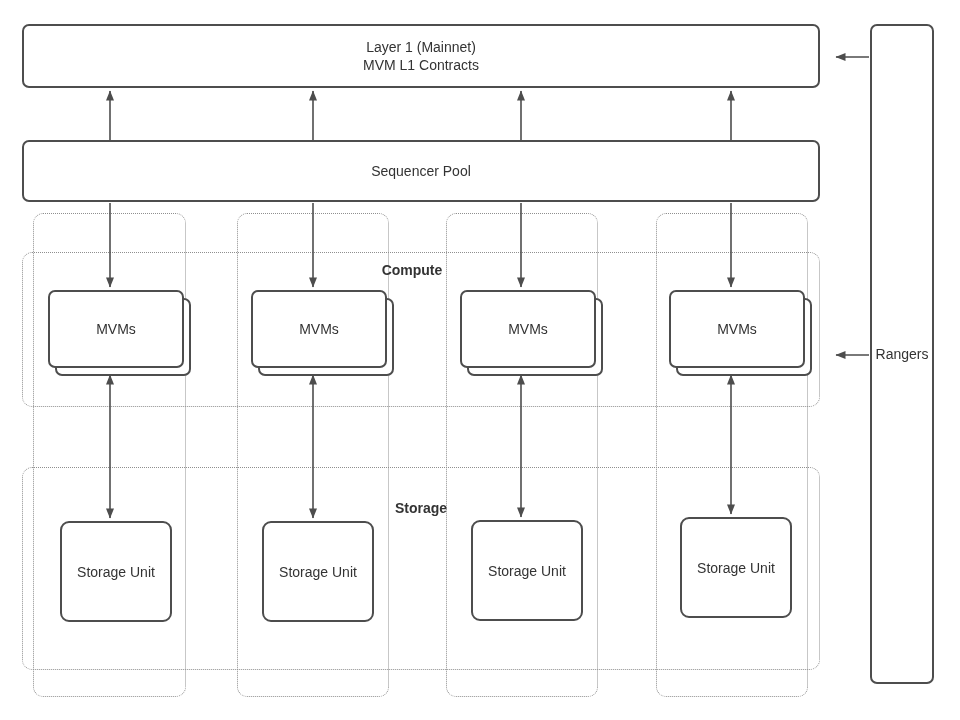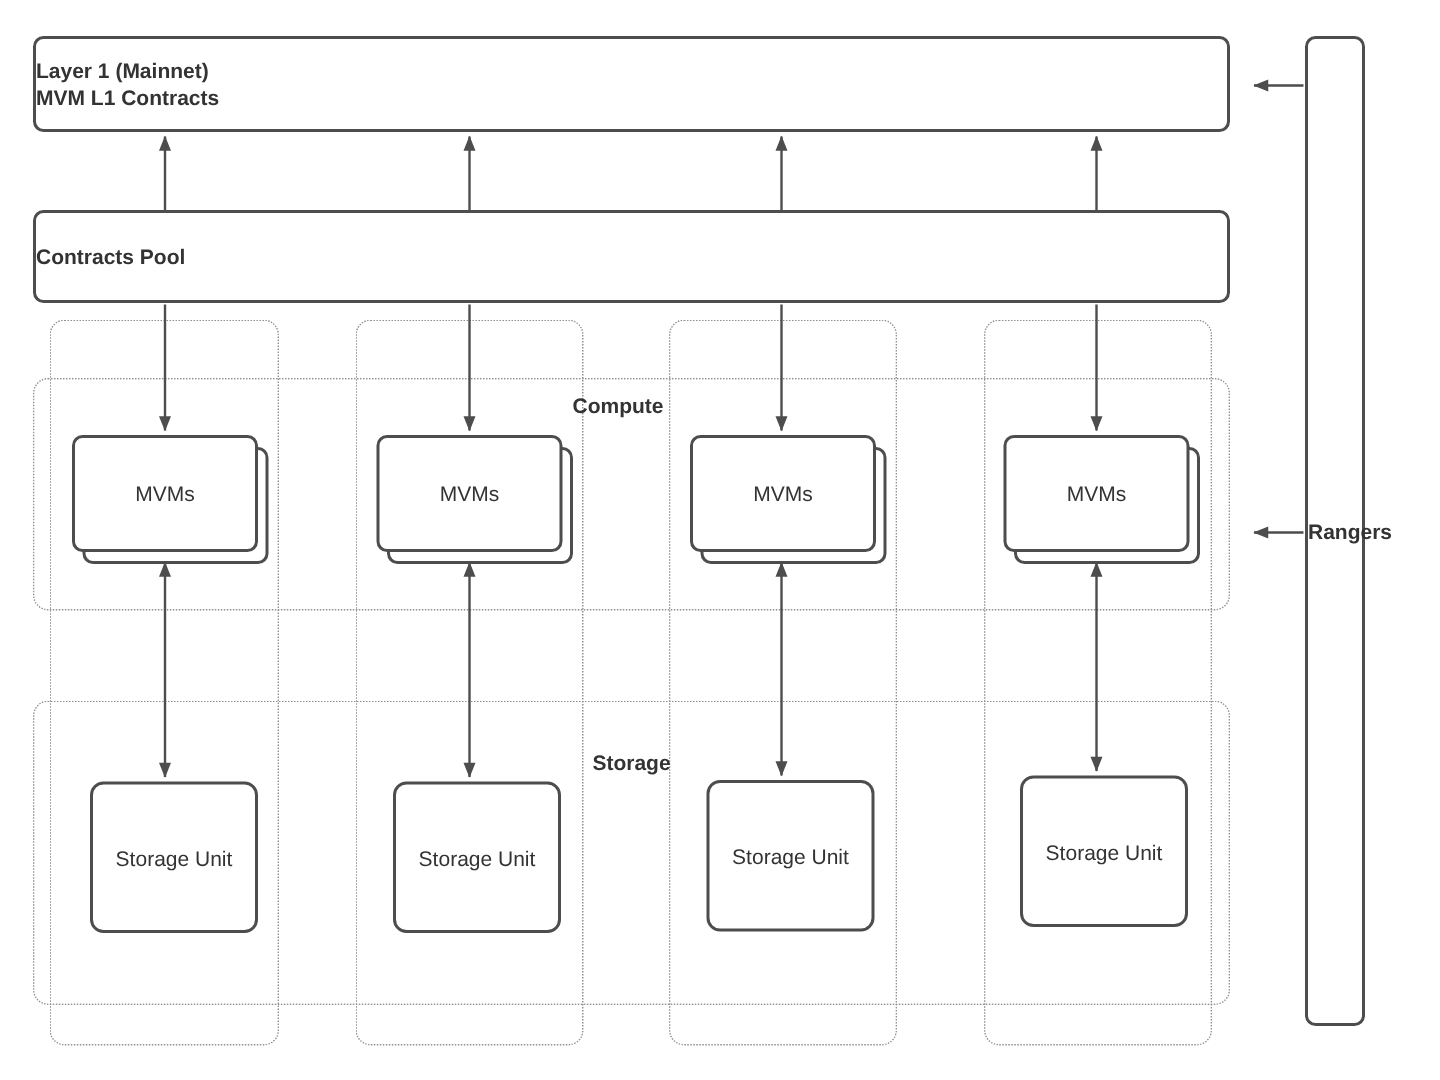--- a/index.html
+++ b/index.html
@@ -13,30 +13,29 @@
     overflow: hidden;
   }
   .solidbox {
     position: absolute;
     box-sizing: border-box;
     border: 2px solid var(--border, #4d4d4d);
     border-radius: 7px;
     background: var(--box_fill, #ffffff);
     display: flex;
     flex-direction: column;
-    align-items: flex-start;
+    align-items: center;
     justify-content: center;
     text-align: center;
     font-size: 14px;
     line-height: 18px;
-    font-weight: bold;
   }
   #layer1-box   { left: 22px;  top: 24px;  width: 798px; height: 64px; }
   #sequencer-box{ left: 22px;  top: 140px; width: 798px; height: 62px; }
-  #rangers-box  { left: 870px; top: 24px;  width: 40px;  height: 660px; }
+  #rangers-box  { left: 870px; top: 24px;  width: 64px;  height: 660px; }
   .dotted {
     position: absolute;
     box-sizing: border-box;
     border: 1.5px dotted var(--dotted_border, #8f8f8f);
     border-radius: 10px;
     background: transparent;
   }
   .column { top: 213px; height: 484px; }
   #column-1 { left: 33px;  width: 153px; }
   #column-2 { left: 237px; width: 152px; }
@@ -52,21 +51,21 @@
     font-size: 14px;
     color: var(--text, #333333);
     font-weight: bold;
   }
   #compute-region .region-label { top: 9px; right: 18px; }
   #storage-region .region-label { top: 32px; }
   .mvm-stack { position: absolute; width: 133px; height: 88px; }
   .mvm-back, .mvm-front {
     position: absolute;
     box-sizing: border-box;
-    width: 124px; height: 78px;
+    width: 136px; height: 78px;
     border: 2px solid var(--border, #4d4d4d);
     border-radius: 7px;
     background: var(--box_fill, #ffffff);
   }
   .mvm-back  { left: 7px; top: 8px; }
   .mvm-front {
     left: 0; top: 0;
     display: flex; align-items: center; justify-content: center;
     font-size: 14px;
   }
@@ -140,21 +139,21 @@
     <line x1="869" y1="57" x2="836" y2="57" marker-end="url(#ah)"></line>
     <line x1="869" y1="355" x2="836" y2="355" marker-end="url(#ah)"></line>
   </svg>
 
   <div class="solidbox" id="layer1-box">
     <div>Layer 1 (Mainnet)</div>
     <div>MVM L1 Contracts</div>
   </div>
 
   <div class="solidbox" id="sequencer-box">
-    <div>Contracts Pool</div>
+    <div>Sequencer Pool</div>
   </div>
 
   <div class="solidbox" id="rangers-box">
     <div>Rangers</div>
   </div>
 
   <div class="mvm-stack" id="mvm-stack-1">
     <div class="mvm-back"></div>
     <div class="mvm-front">
       <span>MVMs</span>

